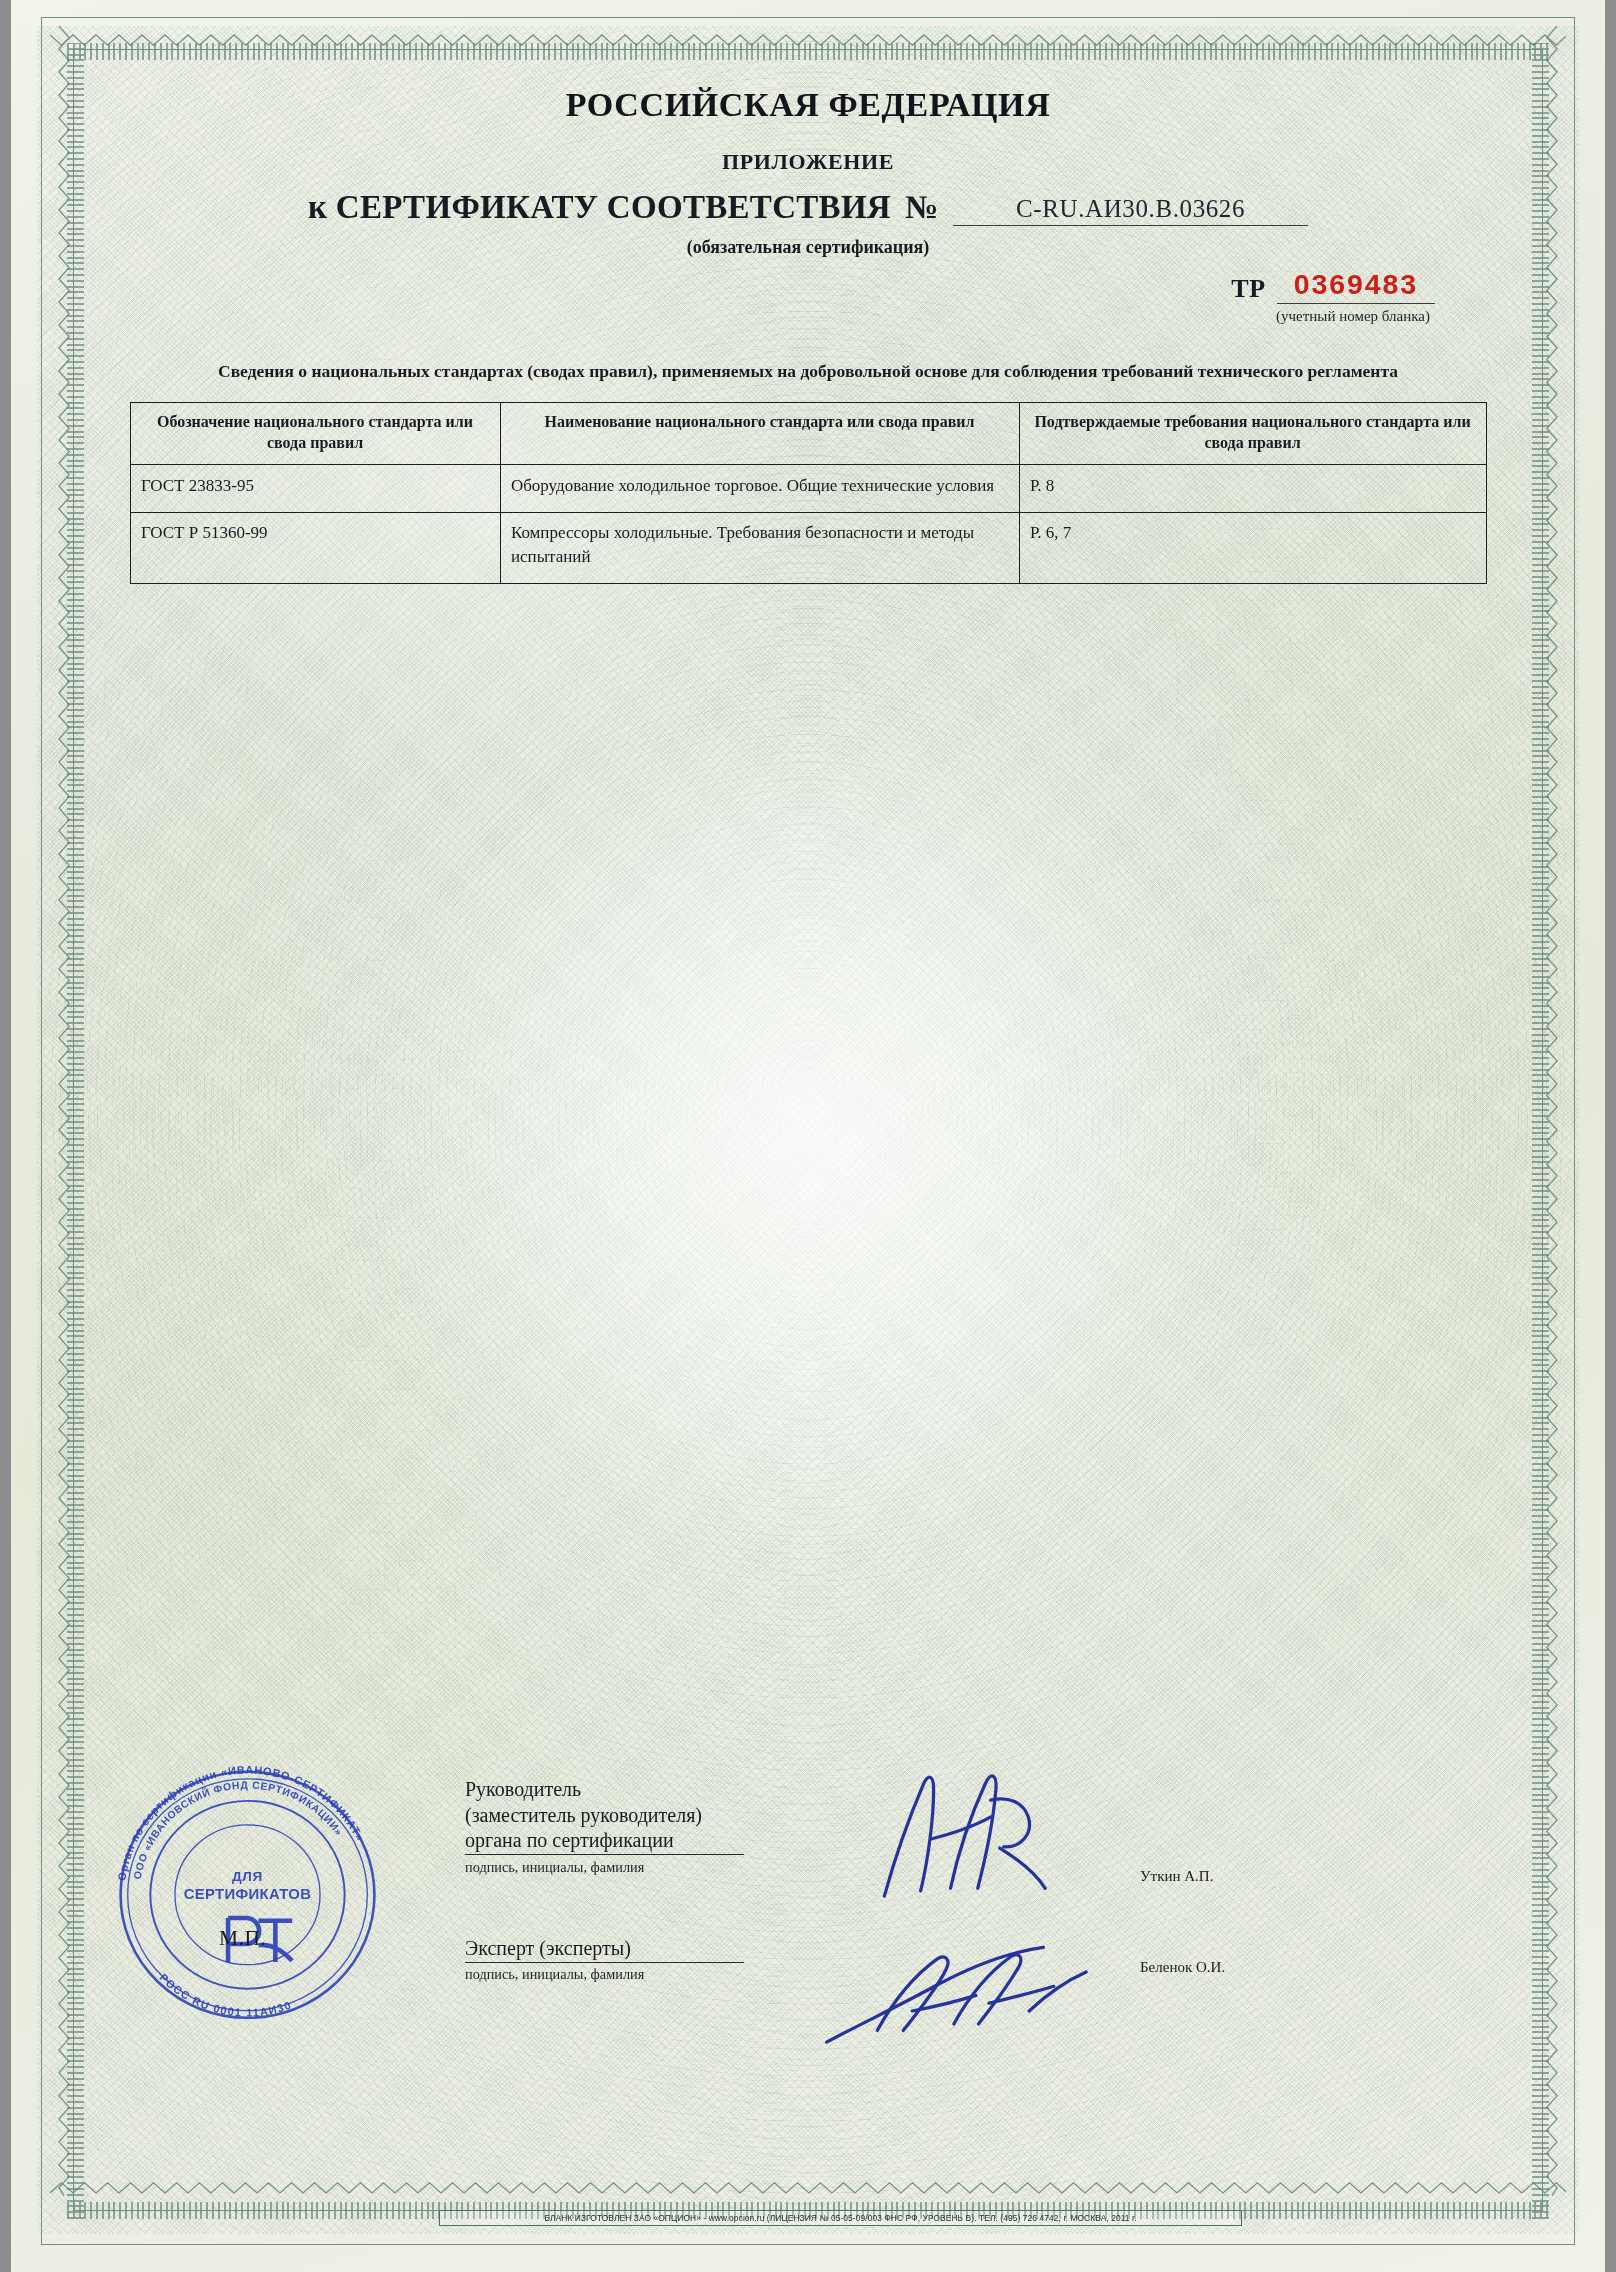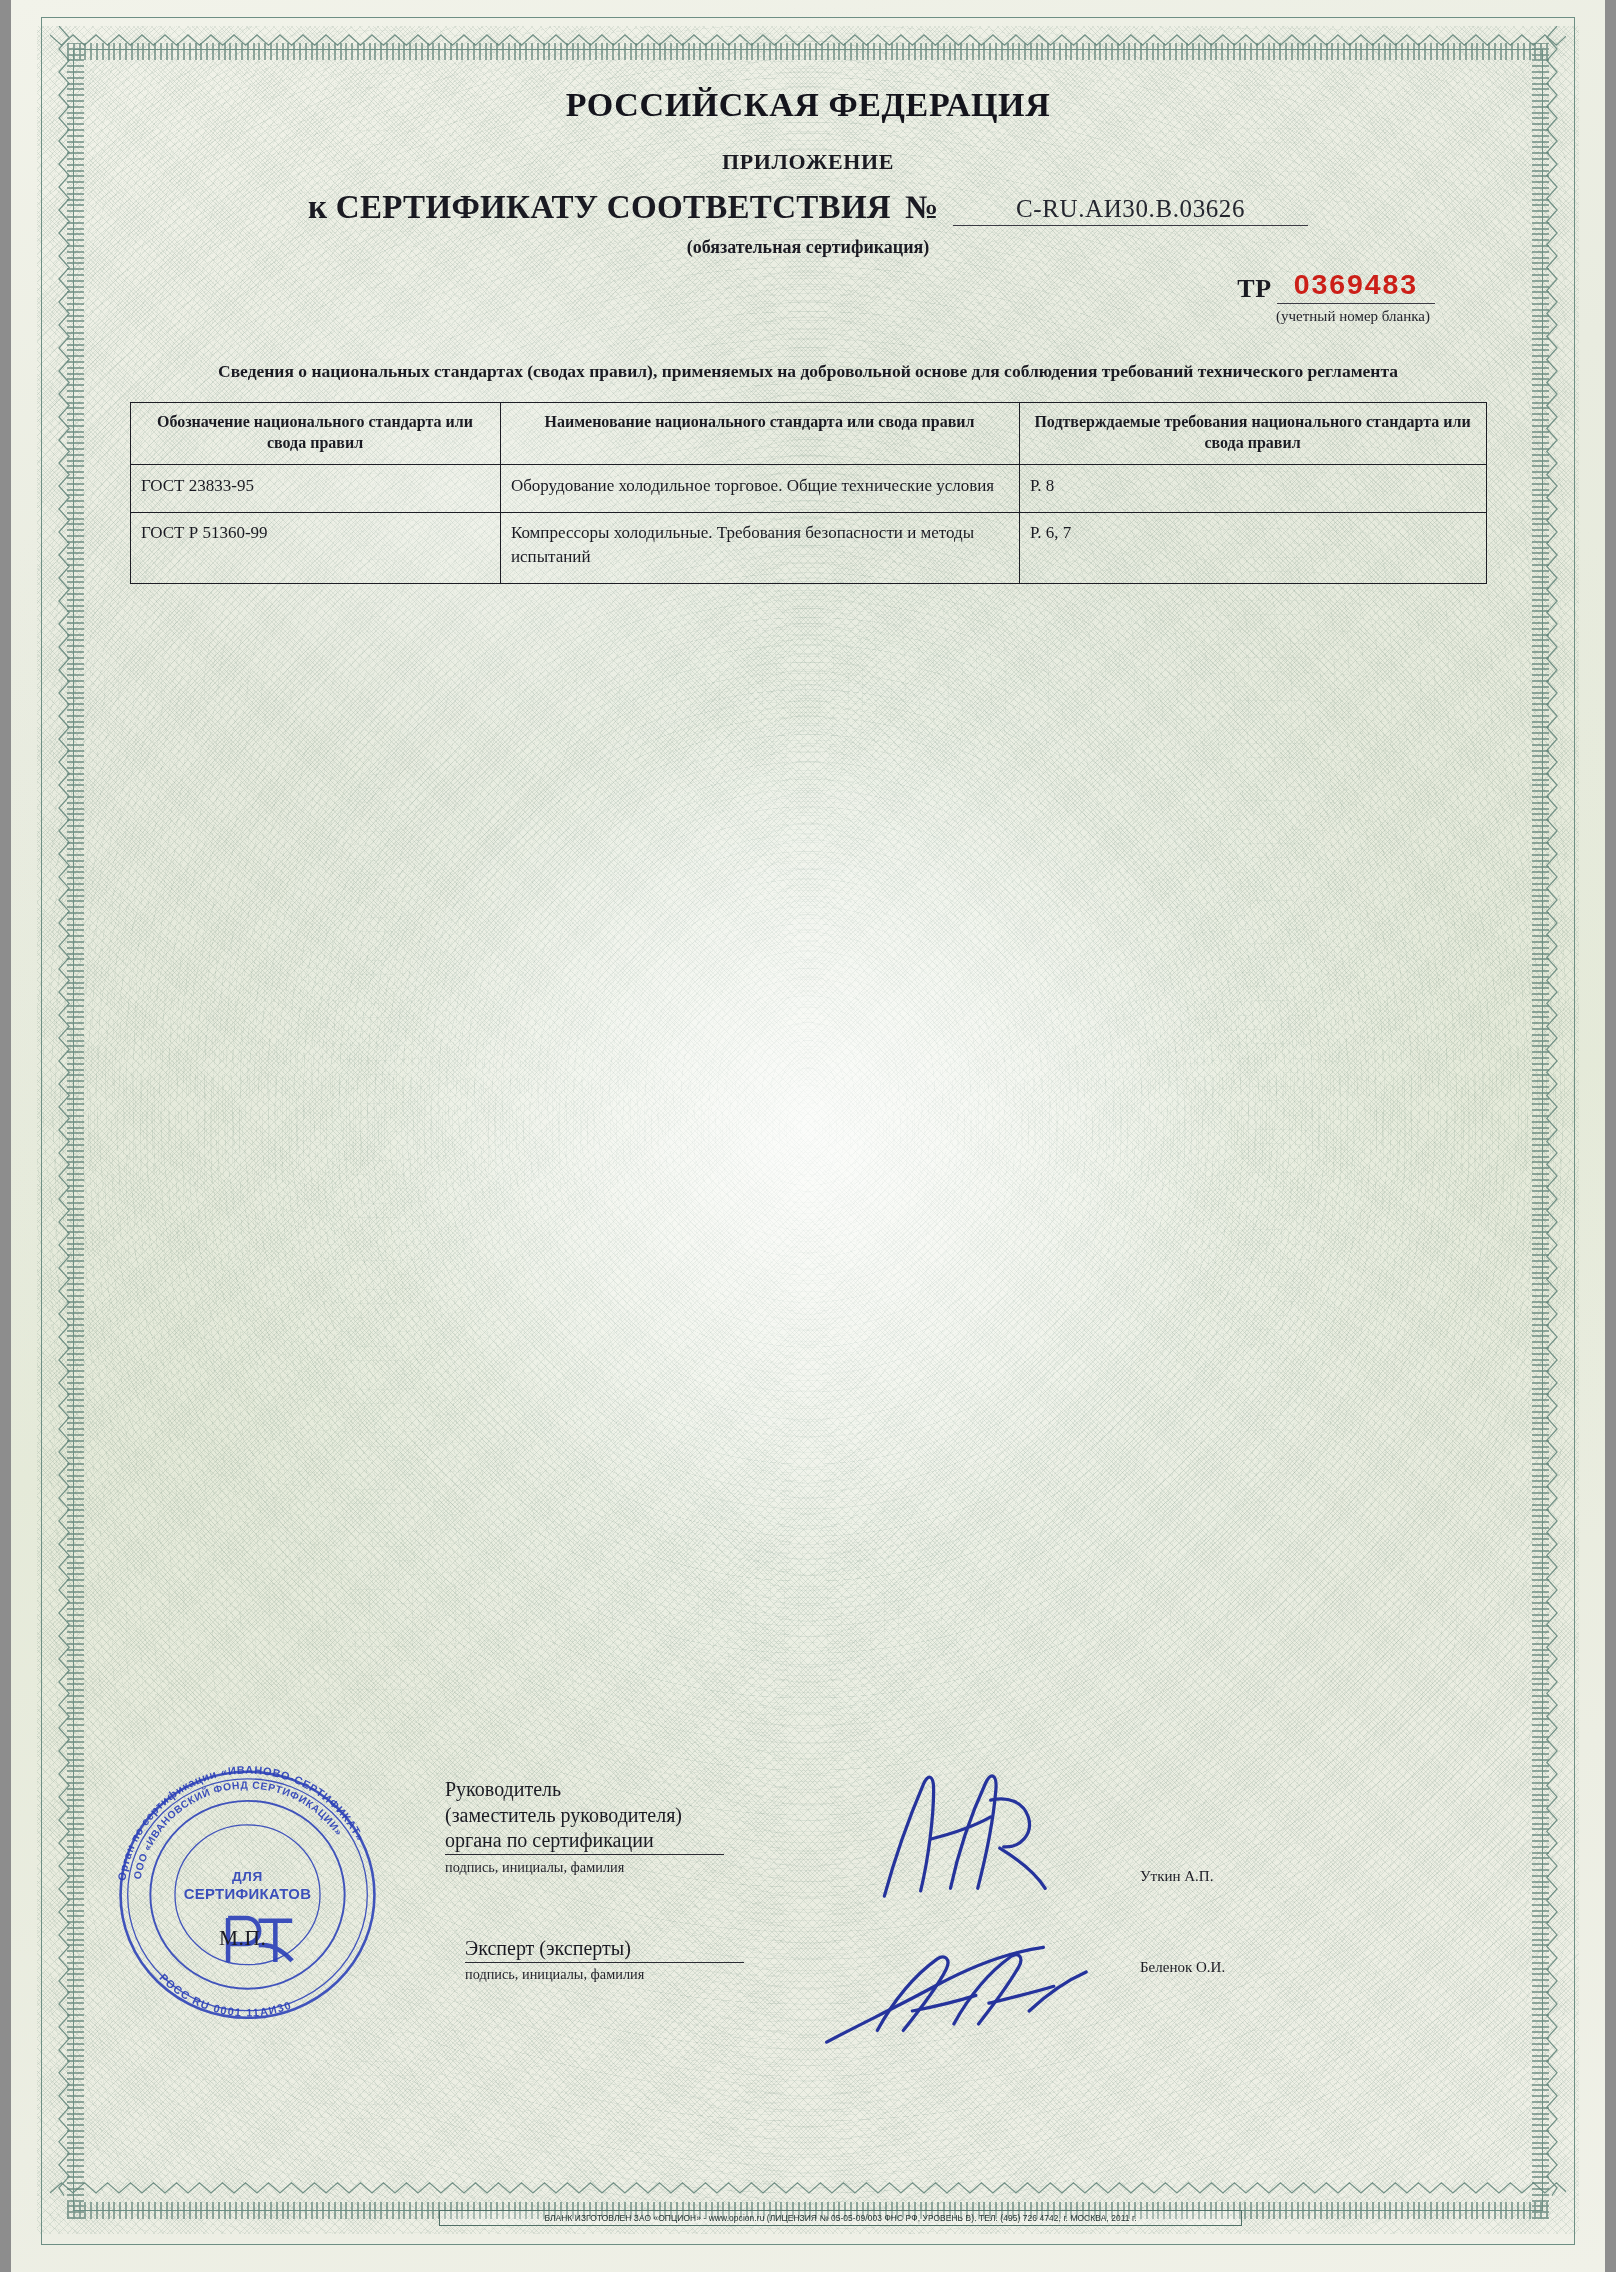--- a/index.html
+++ b/index.html
@@ -138,21 +138,21 @@
     font-weight: bold;
     margin-top: 10.4px;
   }
 
   .tr-row {
     display: flex;
     align-items: flex-end;
     justify-content: flex-end;
     margin-top: 10.4px;
     padding-right: 73px;
-    gap: 5px;
+    gap: 11px;
   }
   .tr-label {
     font-size: 26px;
     font-weight: bold;
     letter-spacing: 0.6px;
   }
   .blank-number {
     font-size: 28.5px;
     font-weight: bold;
     color: #cc1f18;
@@ -365,21 +365,21 @@
     </g>
     <g stroke="#2a3fb8" fill="none" stroke-width="7" opacity="0.9">
       <path d="M205 258 v68 M205 258 h28 a20 20 0 0 1 0 40 h-28"></path>
       <path d="M252 262 h52 M278 262 v64"></path>
       <path d="M252 300 q26 -4 52 24"></path>
     </g>
   </svg>
 
   <div class="mp">М.П.</div>
 
-  <div class="sign-row" style="left:434px; top:1777px;">
+  <div class="sign-row" style="left:454px; top:1777px;">
     <div>
       <div class="sign-role">Руководитель</div>
       <div class="sign-role">(заместитель руководителя)</div>
       <div class="sign-role">органа  по  сертификации</div>
       <div class="sig-line"></div>
       <div class="sign-caption">подпись, инициалы, фамилия</div>
     </div>
   </div>
   <div class="sign-name" style="position:absolute; left:1129px; top:1868px;">Уткин А.П.</div>
 

